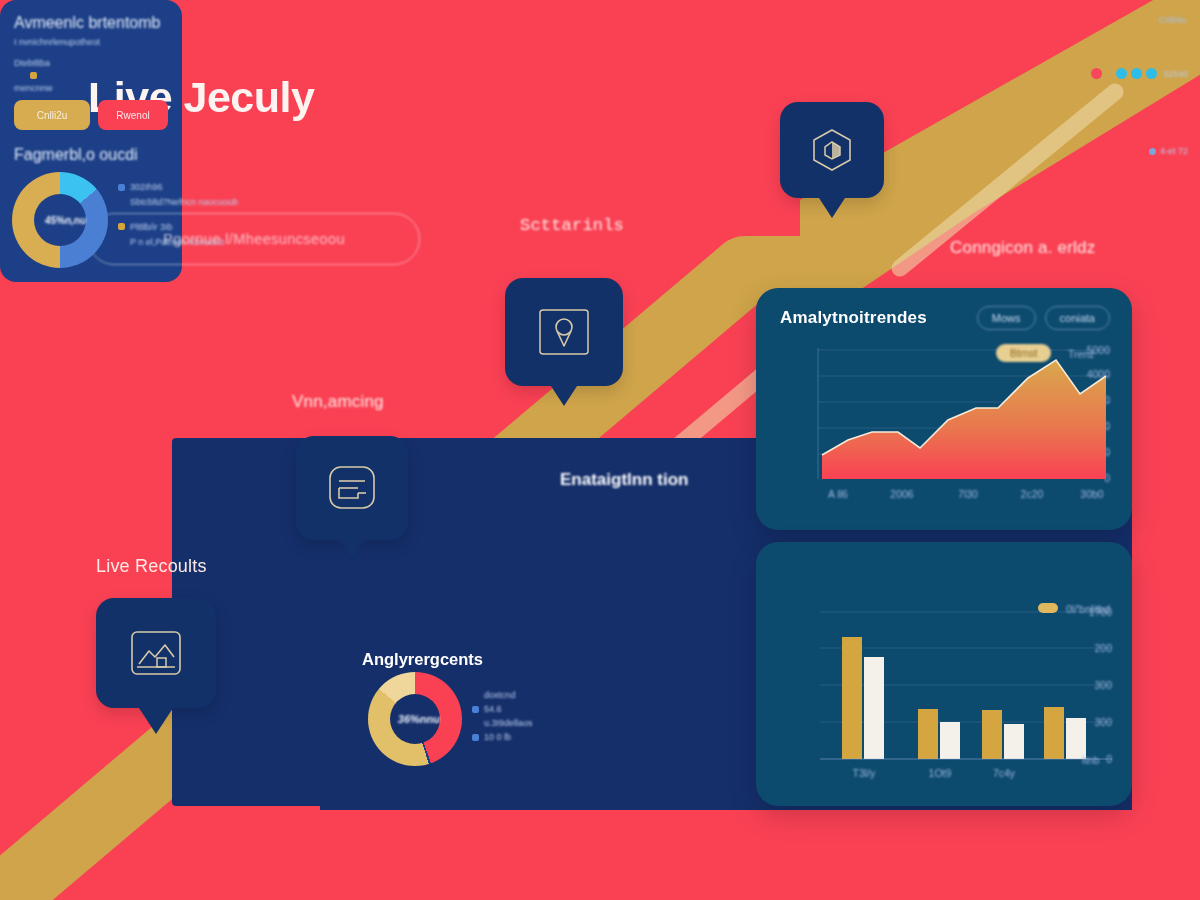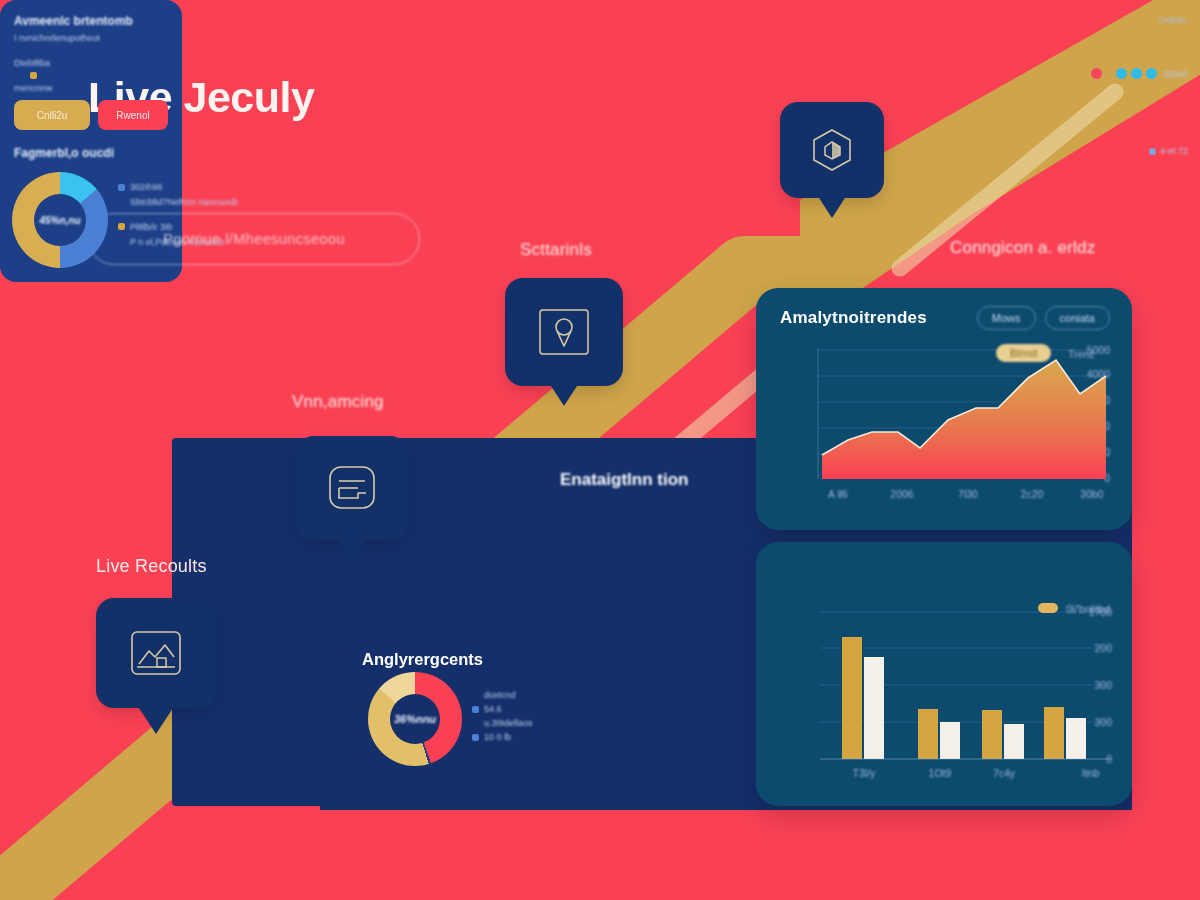--- a/index.html
+++ b/index.html
@@ -117,39 +117,39 @@
   }
 
   
   #card-engagement{left:548px;top:498px;width:182px;height:282px;
     background:#1C3F87;border-radius:16px;}
   .eng-title{
     position:absolute;left:560px;top:470px;color:#FFFFFF;
     font-weight:bold;font-size:17px;filter:blur(.8px);white-space:nowrap;
   }
   .mini-txt{color:#B9CCEA;font-size:9px;filter:blur(.85px);white-space:nowrap;}
-  .mini-txt.b{color:#E6EEFA;font-size:12px;font-weight:bold;}
+  .mini-txt.b{color:#E6EEFA;font-size:16px;font-weight:normal;}
   .btn-gold{
     background:#D7AC50;border-radius:8px;color:#F6EEDD;
     font-size:10px;display:flex;align-items:center;justify-content:center;
     filter:blur(.75px);
   }
   .btn-red{
     background:#FA4154;border-radius:8px;color:#FFE6E9;
     font-size:10px;display:flex;align-items:center;justify-content:center;
     filter:blur(.75px);
   }
   .avatar{width:11px;height:11px;border-radius:50%;background:#2FBDE8;}
   .avatar.red{background:#F8475A;}
 
   
   .donut{position:absolute;border-radius:50%;}
   .donut .hole{
     position:absolute;border-radius:50%;
-    display:flex;align-items:center;justify-content:center;font-style:italic;
+    display:flex;align-items:center;justify-content:flex-end;font-style:italic;
   }
   .donut-center{
     color:#E8EFFA;font-size:12px;font-weight:bold;filter:blur(.85px);
     white-space:nowrap;
   }
   .legend-row{display:flex;align-items:center;gap:5px;margin-bottom:4px;}
   .legend-sw{width:7px;height:7px;border-radius:2px;flex:none;}
 
   .ag-title{
     position:absolute;left:362px;top:650px;color:#FFFFFF;font-weight:bold;
@@ -212,21 +212,21 @@
   <div class="pin" id="pin-locations">
     <div class="bubble">
       <svg width="58" height="52" viewBox="0 0 58 52">
         <rect x="5" y="4" width="48" height="44" rx="3" fill="none" stroke="#D7C9A8" stroke-width="1.5"></rect>
         <circle cx="29" cy="21" r="8" fill="none" stroke="#D7C9A8" stroke-width="1.6"></circle>
         <path d="M22 25 L29 40 L36 25" fill="none" stroke="#D7C9A8" stroke-width="1.6" stroke-linejoin="round"></path>
       </svg>
     </div>
     <div class="tail small"></div>
   </div>
-  <div class="pin-label" style="left:520px;top:240px;">Scttarinls</div>
+  <div class="pin-label" style="left:520px;top:216px;font-family:Liberation Mono, monospace;">Scttarinls</div>
 
   <div class="pin" id="pin-config">
     <div class="bubble">
       <svg width="54" height="50" viewBox="0 0 54 50">
         <path d="M27 5 L45 15 L45 35 L27 45 L9 35 L9 15 Z" fill="none" stroke="#D7C9A8" stroke-width="1.6"></path>
         <path d="M27 17 L35 22 L35 30 L27 34 L20 30 L20 22 Z" fill="none" stroke="#D7C9A8" stroke-width="1.5"></path>
         <path d="M27 17 L27 34 L35 30 L35 22 Z" fill="#D7C9A8" opacity="0.85"></path>
       </svg>
     </div>
     <div class="tail small"></div>
@@ -311,21 +311,21 @@
         <rect x="224" y="120" width="20" height="35" fill="#F4F1EA"></rect>
 
         <rect x="264" y="103" width="20" height="52" fill="#D5A63F"></rect>
         <rect x="286" y="114" width="20" height="41" fill="#F4F1EA"></rect>
         <line x1="40" y1="155" x2="332" y2="155" stroke="rgba(148,175,218,.4)" stroke-width="1"></line>
       </svg>
 
       <div class="x-tick" style="left:84px;top:163px;">T3l/y</div>
       <div class="x-tick" style="left:160px;top:163px;">1Ot9</div>
       <div class="x-tick" style="left:224px;top:163px;">7c4y</div>
-      <div class="x-tick" style="left:288px;top:163px;padding-left:45px;">Itnb</div>
+      <div class="x-tick" style="left:288px;top:150px;padding-left:45px;">Itnb</div>
 
       <div class="legend-dot-gold" style="left:258px;top:-1px;"></div>
       <div class="legend-txt" style="left:286px;top:-1px;">0l/'bnlitbd</div>
     </div>
   </div>
 
   <div class="eng-title">Enataigtlnn tion</div>
 
   <div id="card-engagement">
 

